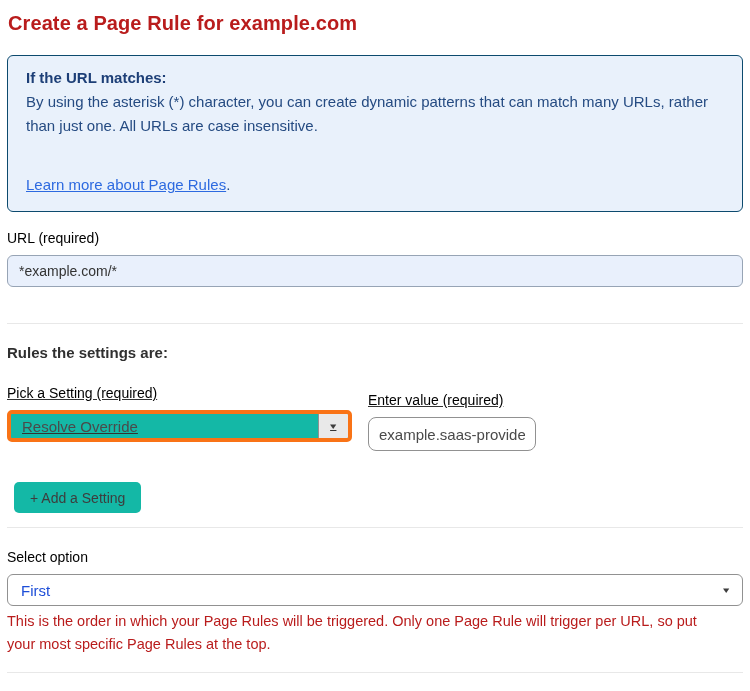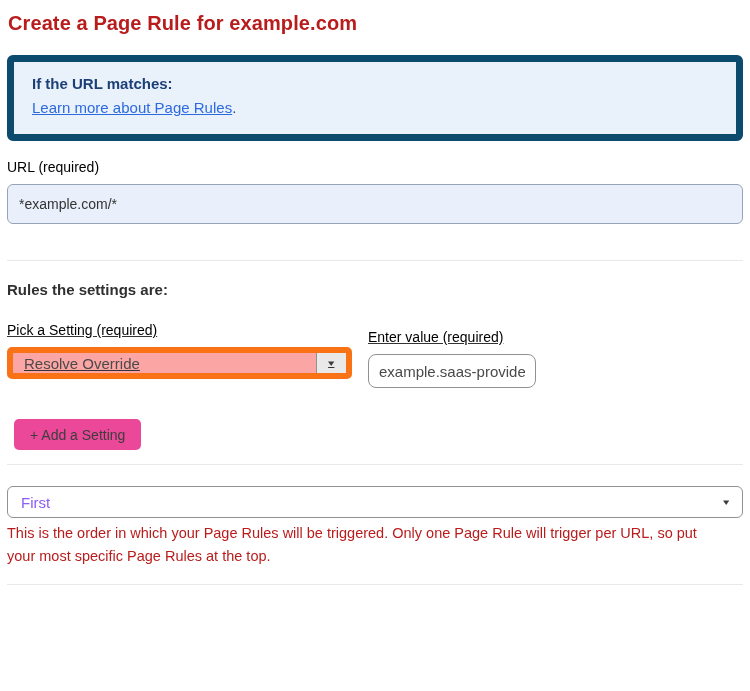--- a/index.html
+++ b/index.html
@@ -17,53 +17,53 @@
     font-size: 20px;
     font-weight: 700;
     color: #b91c1c;
     letter-spacing: 0.1px;
     margin: 2px 0 20px 1px;
   }
 
   
   .info-box {
     background: #e9f1fb;
-    border: 7px solid #0c4a6e;
+    border: 1px solid #0c4a6e;
     border-radius: 6px;
     padding: 10px 18px 14px 18px;
     margin-bottom: 18px;
   }
   .info-heading {
     font-size: 15px;
     font-weight: 700;
     color: #1d3f77;
     line-height: 24px;
   }
   .info-body {
     font-size: 15px;
     color: #254b82;
     line-height: 24px;
     max-width: 700px;
   }
-  .info-link-line { font-size: 15px; line-height: 24px; color: #254b82; }
+  .info-link-line { font-size: 15px; line-height: 24px; color: #254b82; margin-top: 35px; }
   .info-link {
     color: #2d6ae0;
     text-decoration: underline;
     cursor: pointer;
   }
 
   .field-label {
     font-size: 14px;
     color: #000000;
     margin-bottom: 9px;
   }
 
   .url-input {
     width: 100%;
-    height: 40px;
+    height: 32px;
     background: #e9f0fc;
     border: 1px solid #97a4b5;
     border-radius: 6px;
     padding: 0 11px;
     font-size: 14px;
     color: #333;
     font-family: "Liberation Sans", "DejaVu Sans", sans-serif;
     outline: none;
   }
 
@@ -85,22 +85,22 @@
 
   .settings-row { display: flex; align-items: flex-start; text-decoration: underline; }
   .setting-col { width: 345px; margin-right: 16px; }
   .value-col { width: 168px; padding-top: 7px; }
 
   
   .select-box {
     display: flex;
     align-items: stretch;
     height: 32px;
-    background: #fca5a5;
-    border: 6px solid #f97316;
+    background: #14b8a6;
+    border: 4px solid #f97316;
     border-radius: 5px;
     overflow: hidden;
     cursor: pointer;
   }
   .select-value {
     flex: 1;
     display: flex;
     align-items: center;
     padding: 0 11px;
     font-size: 15px;
@@ -139,57 +139,58 @@
     align-items: center;
     justify-content: center;
     height: 31px;
     padding: 0 16px;
     border: none;
     border-radius: 5px;
     font-size: 14px;
     font-family: "Liberation Sans", "DejaVu Sans", sans-serif;
     cursor: pointer;
   }
-  .btn-gray { background: #ec4899; color: #3d3d3d; }
+  .btn-gray { background: #14b8a6; color: #3d3d3d; }
 
   .add-setting-btn { margin: 31px 0 0 7px; }
 
   
   .order-select {
     display: flex;
     align-items: center;
     height: 32px;
     background: #ffffff;
     border: 1px solid #919191;
     border-radius: 6px;
     padding: 0 13px;
     cursor: pointer;
   }
   .order-select .select-text {
     flex: 1;
     font-size: 15px;
-    color: #8b5cf6;
+    color: #1d4ed8;
   }
   .help-text {
     font-size: 14.5px;
     color: #b91c1c;
     line-height: 23px;
     margin-top: 4px;
     max-width: 720px;
   }
 </style>
 </head>
 <body>
 
 <div class="page">
 
   <h1 class="page-title">Create a Page Rule for example.com</h1>
 
   <div class="info-box">
     <div class="info-heading">If the URL matches:</div>
+    <div class="info-body">By using the asterisk (*) character, you can create dynamic patterns that can match many URLs, rather than just one. All URLs are case insensitive.</div>
     <div class="info-link-line"><span class="info-link">Learn more about Page Rules</span><span>.</span></div>
   </div>
 
   <div class="field-label">URL (required)</div>
   <input class="url-input" type="text" value="*example.com/*" style="">
 
   <hr class="divider divider-1">
 
   <div class="section-heading">Rules the settings are:</div>
 
@@ -207,20 +208,21 @@
       <div class="field-label">Enter value (required)</div>
       <input class="value-input" type="text" value="example.saas-provider.com" style="">
     </div>
   </div>
 
   <button class="btn btn-gray add-setting-btn">+ Add a Setting</button>
 
   <hr class="divider divider-2">
 
 
+  <div class="field-label">Select option</div>
   <div class="order-select">
     <span class="select-text">First</span>
     <span class="caret">▾</span>
   </div>
   <div class="help-text">This is the order in which your Page Rules will be triggered. Only one Page Rule will trigger per URL, so put your most specific Page Rules at the top.</div>
 
   <hr class="divider divider-3">
 
   
 

